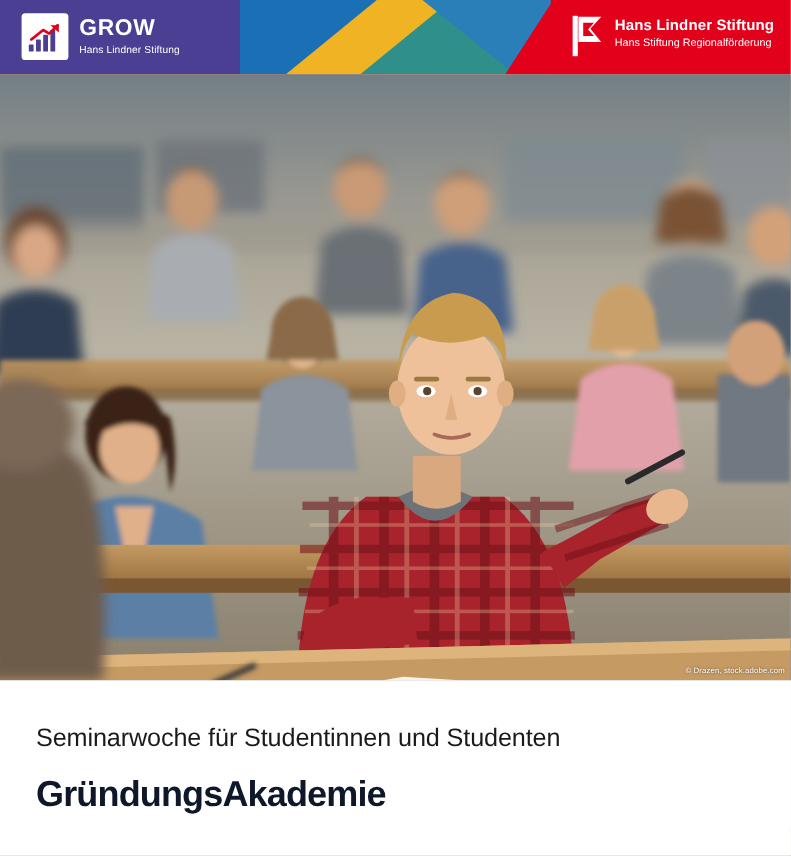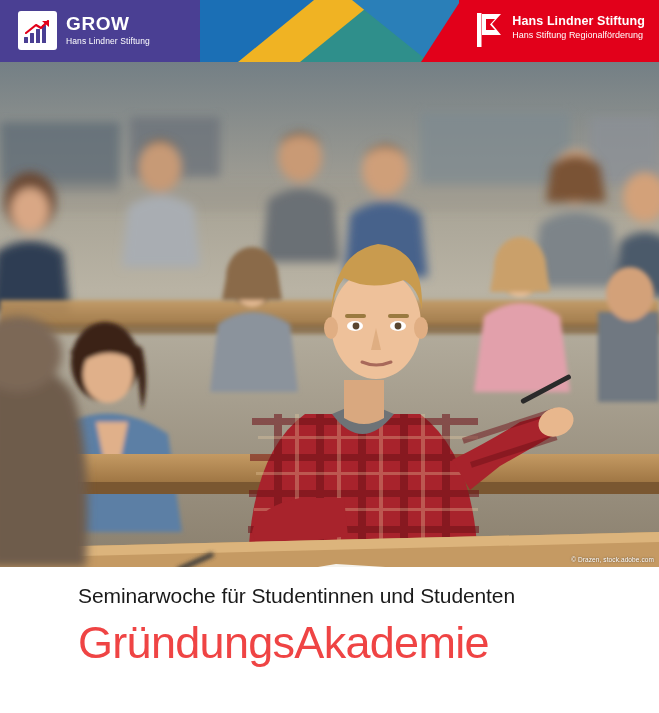--- a/index.html
+++ b/index.html
@@ -173,34 +173,33 @@
     color: #ffffff;
     font-size: 6.5px;
     letter-spacing: 0.1px;
     text-shadow: 0 0 2px rgba(0,0,0,.6);
   }
 
   
   .caption {
     position: relative;
     background: #ffffff;
-    padding: 16px 0 0 30px;
-    margin-left: 48px;
+    padding: 36px 0 0 30px;
   }
   .caption .subtitle {
     font-size: 21px;
     color: #1a1a1a;
     font-weight: normal;
     line-height: 26px;
     letter-spacing: -0.1px;
   }
   .caption .title {
-    font-size: 45px;
-    color: #ef4444;
-    font-weight: normal;
+    font-size: 30px;
+    color: #0f172a;
+    font-weight: bold;
     line-height: 52px;
     margin-top: 8px;
     letter-spacing: -0.7px;
   }
 </style>
 </head>
 <body>
 
 <div class="header">
   <div class="purple-block"></div>

